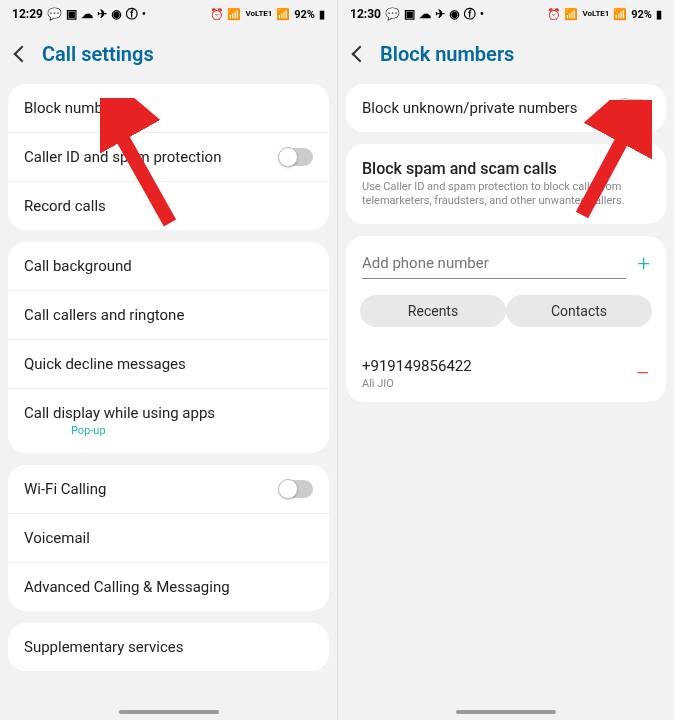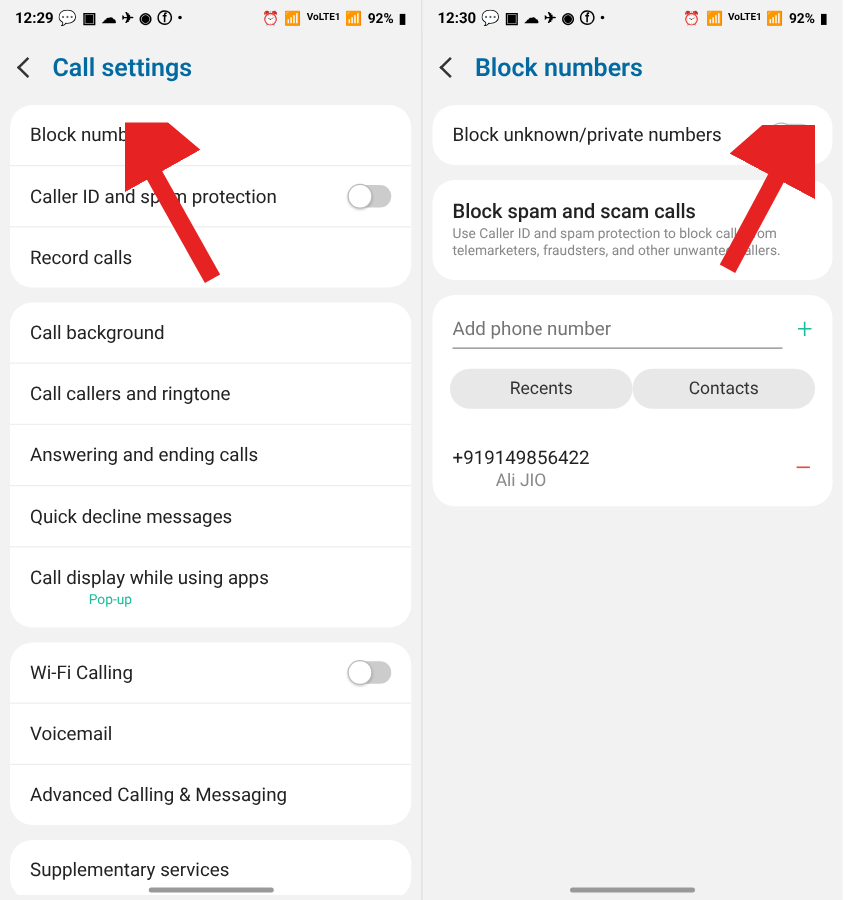--- a/index.html
+++ b/index.html
@@ -19,23 +19,23 @@
 .row-label { font-size: 15px; color: #222; }
 .row-sub { font-size: 11px; color: #888; margin-top: 2px; line-height: 1.3; }
 .row-sub.green { color: #1abc9c; margin-left: 47px; }
 .toggle { width: 34px; height: 18px; background: #ccc; border-radius: 10px; position: relative; flex-shrink: 0; }
 .toggle::after { content: ""; position: absolute; width: 18px; height: 18px; background: #fff; border: 1px solid #bbb; border-radius: 50%; left: -1px; top: -1px; box-shadow: 0 1px 2px rgba(0,0,0,0.2); }
 .input-row { padding: 12px 16px 6px; display: flex; align-items: center; gap: 12px; }
 .text-input { flex: 1; border: none; border-bottom: 1px solid #888; padding: 6px 0; font-size: 15px; color: #888; background: transparent; outline: none; }
 .plus-btn { color: #1abc9c; font-size: 22px; font-weight: 300; }
 .btn-row { display: flex; gap: 0; padding: 10px 14px 18px; }
 .pill-btn { flex: 1; background: #e8e8e8; border-radius: 18px; padding: 8px 0; text-align: center; font-size: 14px; color: #333; }
-.blocked-row { padding: 12px 16px; display: flex; align-items: center; justify-content: space-between; text-align: center; }
+.blocked-row { padding: 12px 16px; display: flex; align-items: center; justify-content: space-between; }
 .blocked-text .num { font-size: 15px; color: #222; }
-.blocked-text .name { font-size: 14px; color: #888; margin-top: 2px; }
+.blocked-text .name { font-size: 11px; color: #888; margin-top: 2px; }
 .minus-btn { color: #e74c3c; font-size: 26px; font-weight: 300; line-height: 1; }
 .home-indicator { position: absolute; bottom: 6px; left: 50%; transform: translateX(-50%); width: 100px; height: 4px; background: #999; border-radius: 2px; }
 .arrow { position: absolute; pointer-events: none; }
 .arrowL { left: 100px; top: 98px; }
 .arrowR { left: 562px; top: 100px; }
 .scroll { height: calc(100% - 28px - 60px); overflow: hidden; }
 .volte { font-size: 8px; line-height: 1; display: inline-block; text-align: center; }
 </style>
 </head>
 <body>
@@ -77,23 +77,20 @@
       <div class="row">
         <div class="row-label">Record calls</div>
       </div>
     </div>
     <div class="card">
       <div class="row">
         <div class="row-label">Call background</div>
       </div>
       <div class="row">
         <div class="row-label">Call callers and ringtone</div>
-      </div>
-      <div class="row">
-        <div class="row-label">Answering and ending calls</div>
       </div>
       <div class="row">
         <div class="row-label">Quick decline messages</div>
       </div>
       <div class="row">
         <div class="row-text">
           <div class="row-label">Call display while using apps</div>
           <div class="row-sub green">Pop-up</div>
         </div>
       </div>

